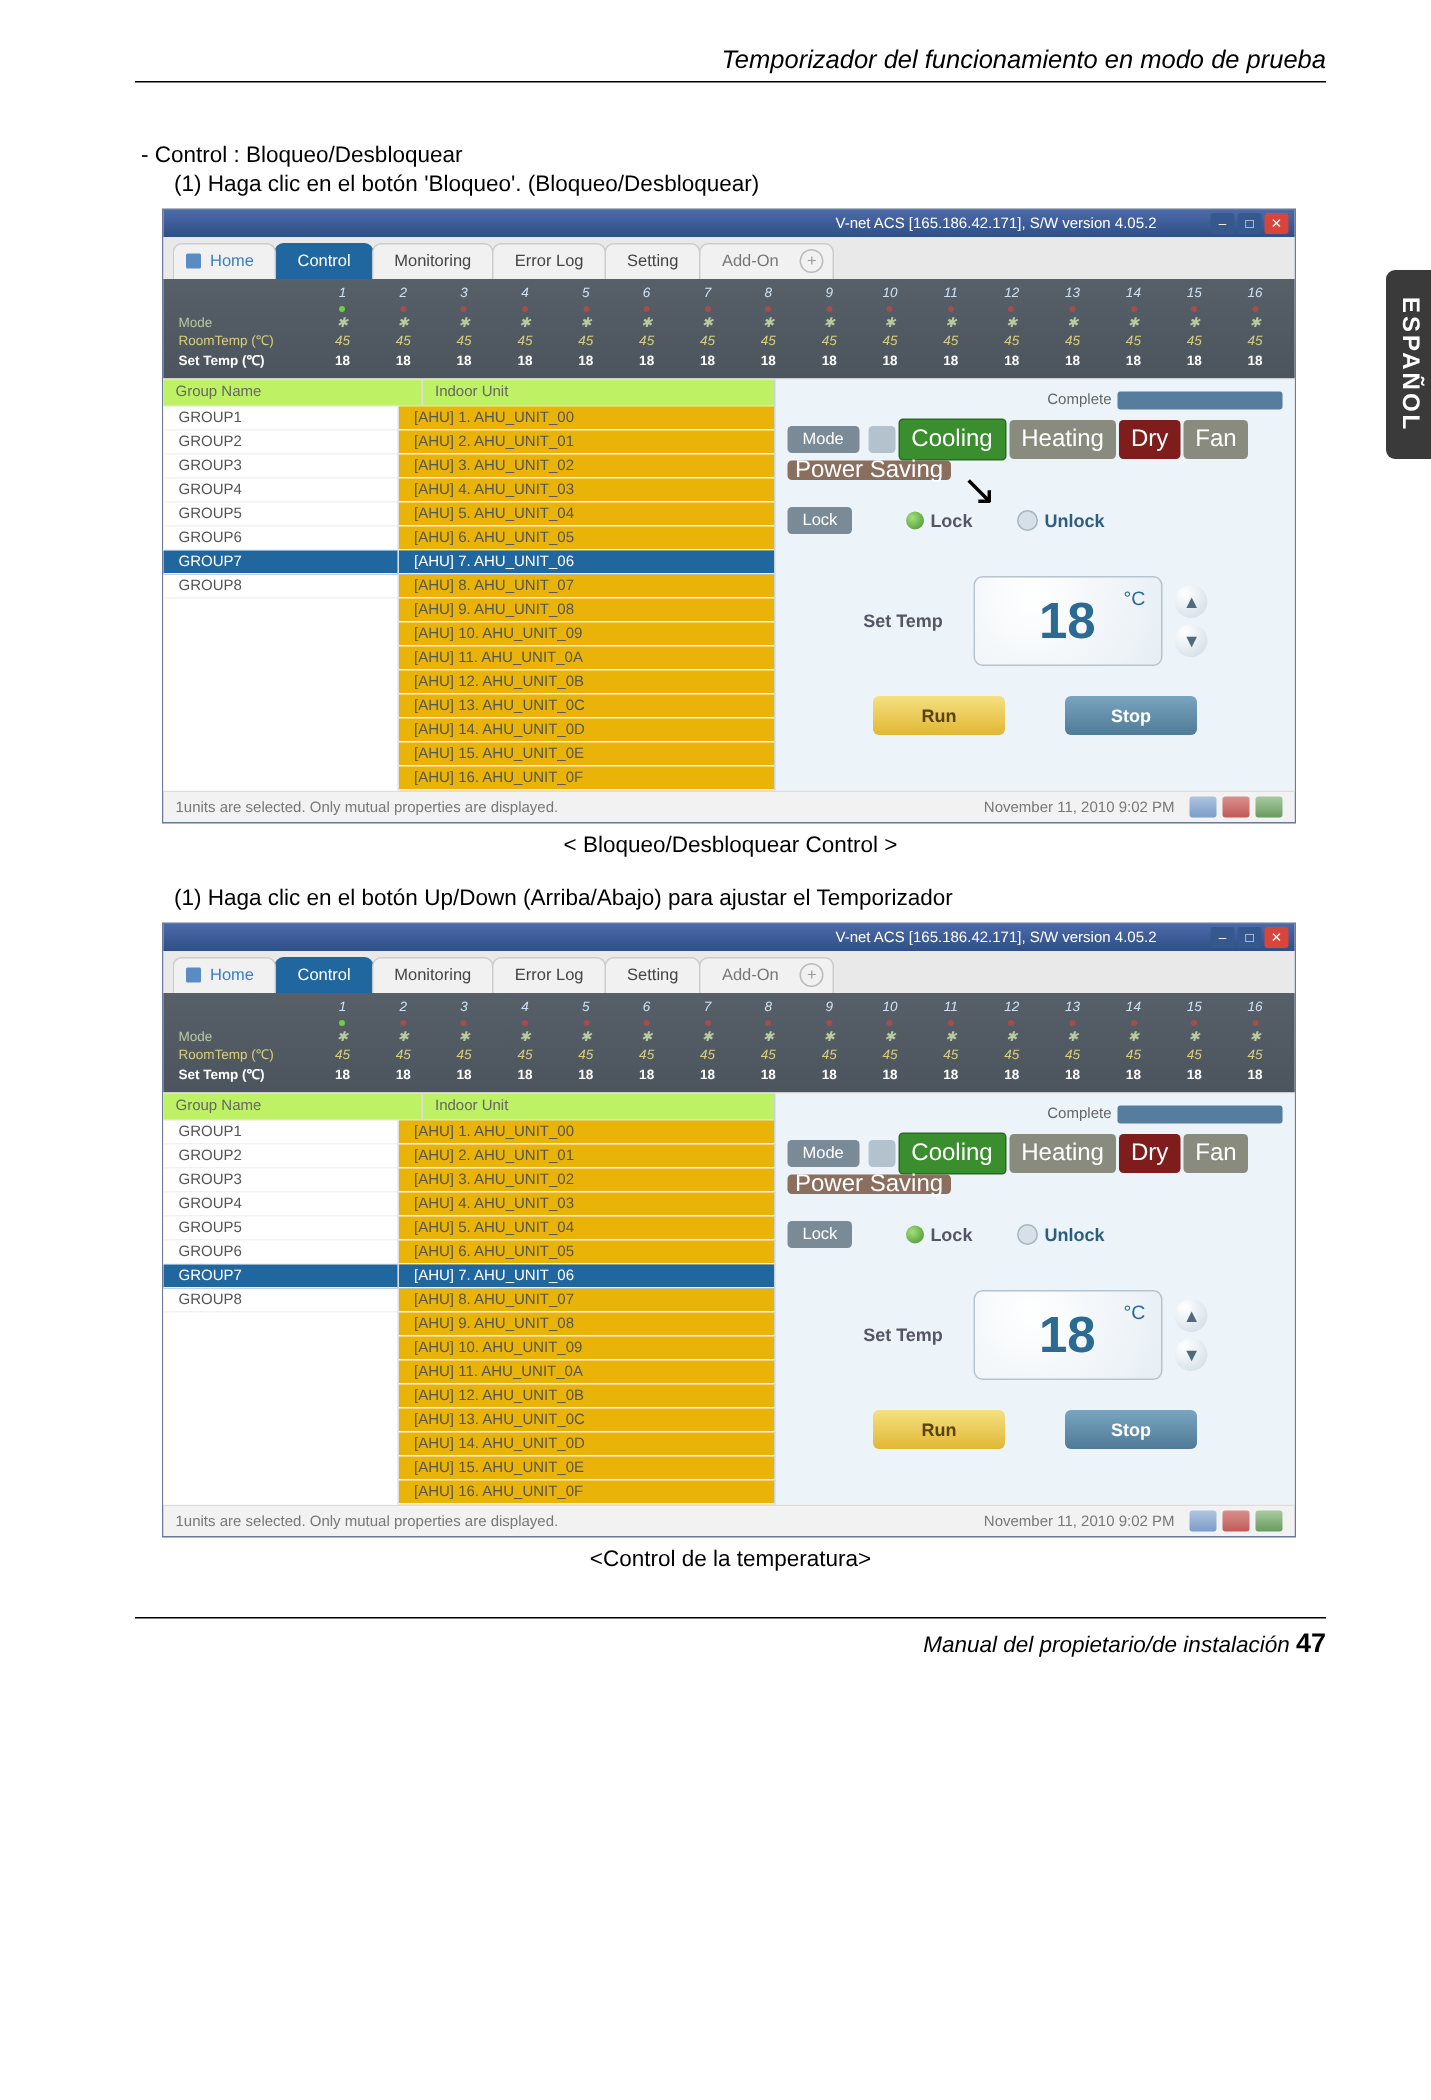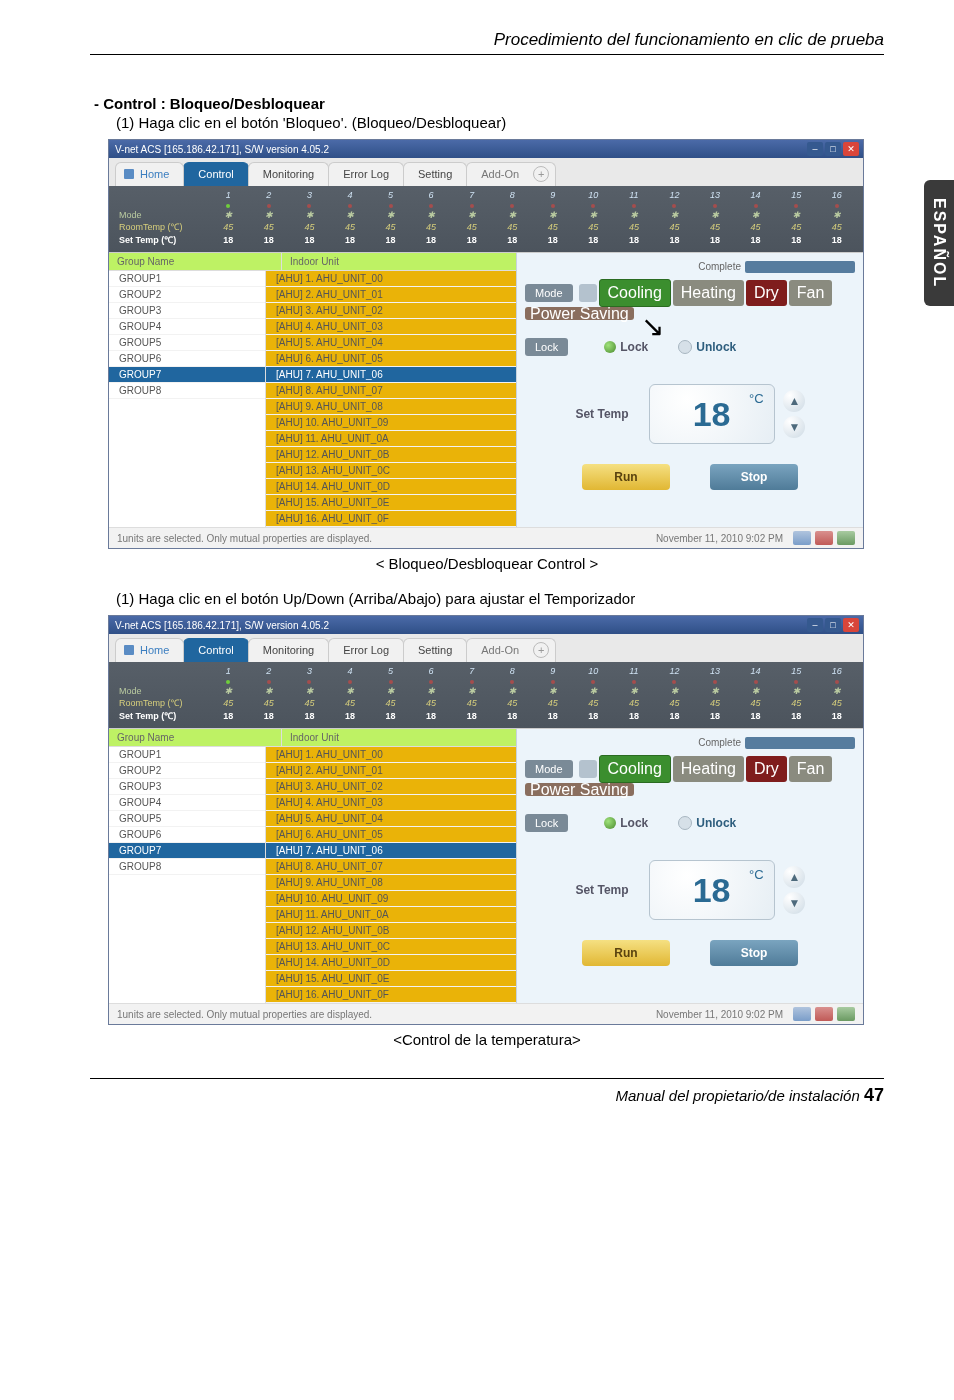--- a/index.html
+++ b/index.html
@@ -16,21 +16,21 @@
   }
   .header-title {
     font-style: italic;
     text-align: right;
     font-size: 17px;
     border-bottom: 1px solid #000;
     padding-bottom: 4px;
     margin-bottom: 40px;
   }
   .section-label {
-    font-weight: bold;
+    font-weight: normal;
     font-size: 15px;
     margin-left: 4px;
   }
   .section-instr {
     font-size: 15px;
     margin: 2px 0 8px 26px;
   }
   .caption {
     text-align: center;
     font-size: 15px;
@@ -69,24 +69,25 @@
     width: 754px;
     margin: 0 0 4px 18px;
     border: 1px solid #6a7a9a;
     background: #f3f3f3;
     font-size: 10px;
   }
   .titlebar {
     background: linear-gradient(#4b6aa8, #2f4f87);
     color: #fff;
     display: flex;
-    justify-content: space-between;
+    justify-content: flex-end;
     align-items: center;
     padding: 2px 4px 2px 6px;
     font-size: 10px;
+    gap: 36px;
   }
   .win-btns { display:flex; gap:2px; }
   .win-btn {
     width:16px; height:14px;
     display:inline-flex; align-items:center; justify-content:center;
     border-radius:2px; font-size:9px; color:#fff;
   }
   .wb-min { background:#35598f; }
   .wb-max { background:#35598f; }
   .wb-close { background:#d9453a; }
@@ -217,21 +218,21 @@
     border-radius:4px; font-weight:bold; font-size:12px;
     color:#5a430f;
   }
   .run-btn { background:linear-gradient(#f5e082,#e1b733); }
   .stop-btn { background:linear-gradient(#7aa4bf,#4f7b98); color:#fff;}
 </style>
 </head>
 <body>
 
 <div class="page">
-  <div class="header-title">Procedimiento del funcionamiento en clic de prueba</div>
+  <div class="header-title">Temporizador del funcionamiento en modo de prueba</div>
   <div class="side-tab">ESPAÑOL</div>
 
   <div class="section-label">- Control : Bloqueo/Desbloquear</div>
   <div class="section-instr">(1) Haga clic en el botón 'Bloqueo'. (Bloqueo/Desbloquear)</div>
 
   <div class="app-window" id="win1">
   <div class="titlebar">
     <span>V-net ACS [165.186.42.171],  S/W version 4.05.2</span>
     <span class="win-btns">
       <span class="win-btn wb-min">–</span>

